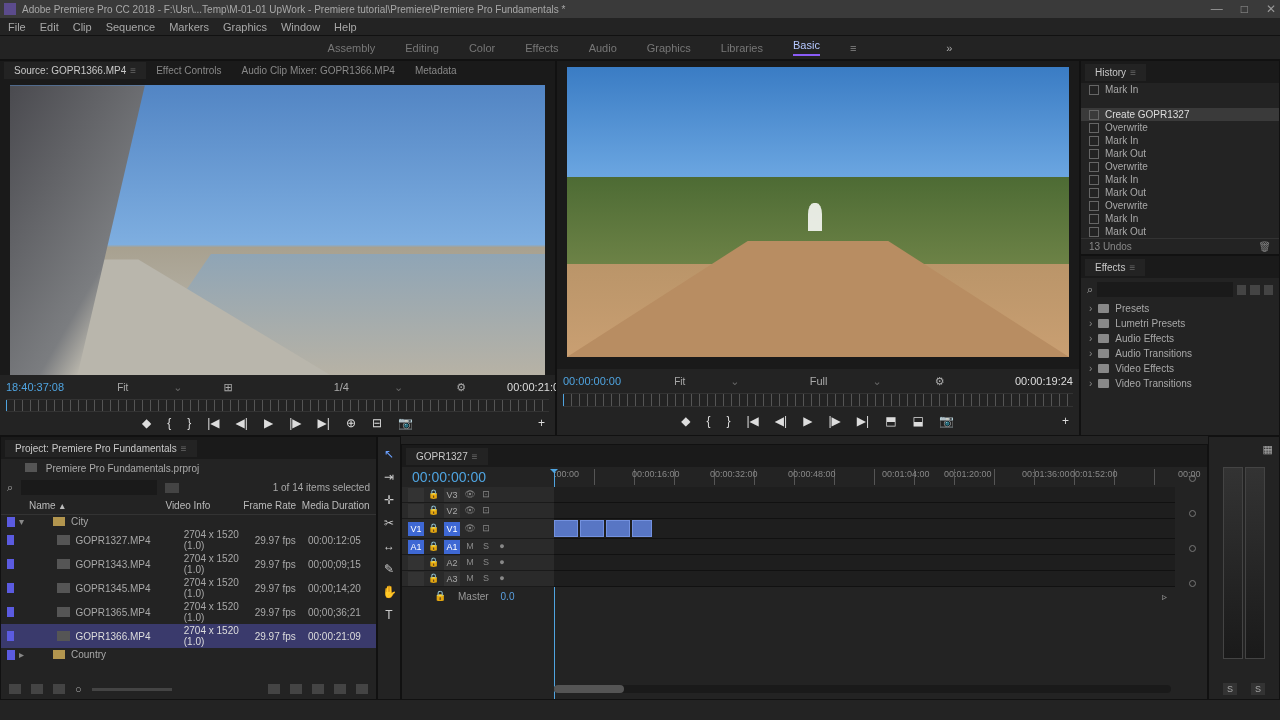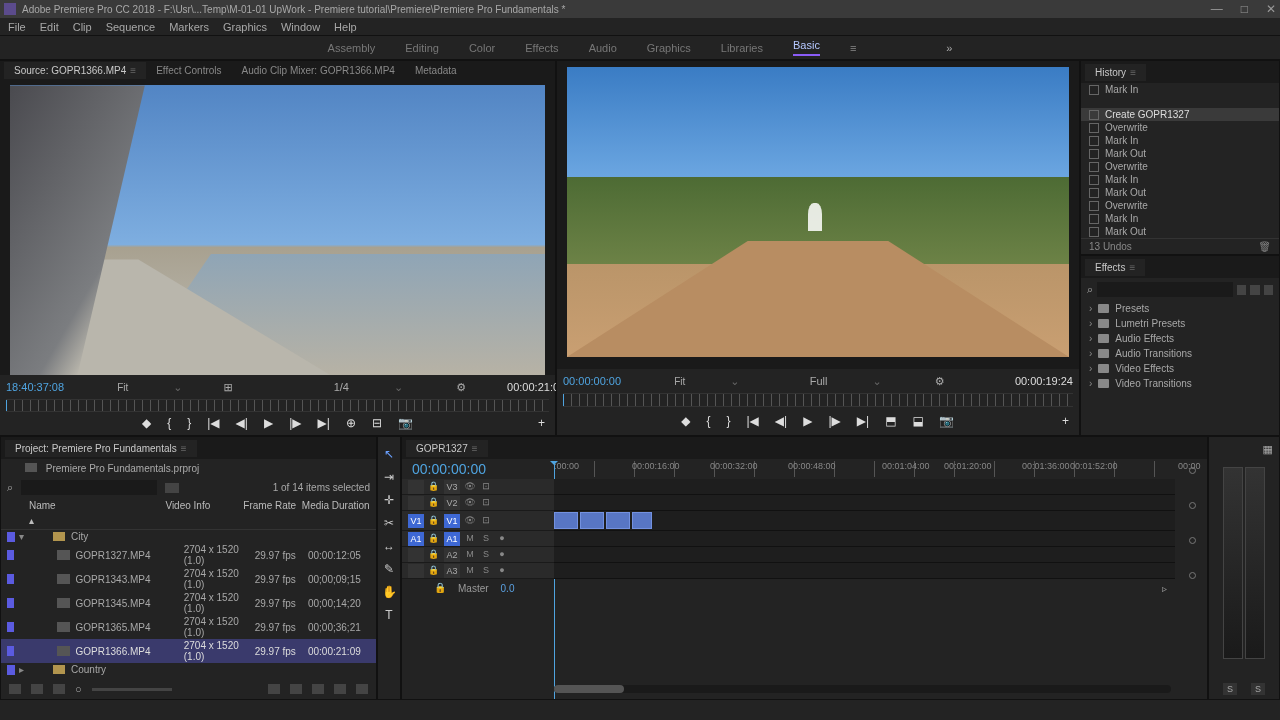--- a/index.html
+++ b/index.html
@@ -53,21 +53,21 @@
 .fx-search input { flex: 1; background: #1a1a1a; border: none; color: #aaa; font-size: 10px; padding: 2px; }
 .fx-search .fxicon { width: 12px; height: 10px; background: #444; }
 
 .lower-row { display: flex; height: 264px; }
 .project-panel { width: 377px; }
 .proj-path { padding: 4px 24px; font-size: 10px; color: #aaa; }
 .proj-tool { display: flex; align-items: center; padding: 2px 6px; gap: 8px; }
 .proj-tool input { flex: 0 0 90px; background: #1a1a1a; border: none; color: #aaa; font-size: 10px; padding: 2px; }
 .proj-count { margin-left: auto; font-size: 10px; }
 .proj-headers { display: flex; padding: 3px 6px 3px 28px; font-size: 10px; color: #bbb; border-bottom: 1px solid #333; }
-.ph-name { width: 140px; display: flex; align-items: flex-start; gap: 4px; flex-direction: column; }
+.ph-name { width: 140px; display: flex; align-items: flex-end; gap: 4px; }
 .ph-vi { width: 80px; }
 .ph-fr { width: 60px; }
 .ph-md { width: 70px; }
 .proj-rows { }
 .prow { display: flex; align-items: center; padding: 1px 6px; font-size: 10px; }
 .prow.sel { background: #3a3a6c; color: #ddd; }
 .plabel { width: 8px; height: 10px; background: #5b5be0; margin-right: 4px; }
 .ptoggle { width: 10px; color: #888; }
 .pind { width: 34px; display: flex; gap: 2px; }
 .pthumb { width: 14px; height: 10px; background: #555; }
@@ -77,21 +77,21 @@
 .pmd { width: 70px; }
 .bin-row { display: flex; align-items: center; padding: 1px 6px; font-size: 10px; }
 .bfolder { width: 12px; height: 9px; background: #b2954e; margin-right: 6px; }
 .proj-footer { position: absolute; bottom: 0; left: 0; right: 0; display: flex; align-items: center; gap: 10px; padding: 4px 8px; }
 .pficon { width: 12px; height: 10px; background: #444; }
 .pfslider { flex: 0 0 80px; height: 3px; background: #444; }
 
 .tools-col { width: 24px; background: #232323; border: 1px solid #111; display: flex; flex-direction: column; gap: 9px; padding-top: 10px; align-items: center; }
 .tool-ic { width: 14px; height: 14px; color: #ccc; font-size: 12px; text-align: center; cursor: pointer; }
 
-.timeline-panel { flex: 1; position: relative; }
+.timeline-panel { flex: 1; position: relative; margin-top: 8px; }
 .tl-header { display: flex; align-items: center; padding: 2px 6px; gap: 10px; }
 .tl-time { color: #4fa4e0; font-size: 14px; font-weight: 500; padding: 0 4px; }
 .tl-icons { display: flex; gap: 8px; font-size: 11px; color: #999; }
 .tl-ruler { position: absolute; left: 152px; right: 32px; top: 24px; height: 16px; background: repeating-linear-gradient(to right, #555 0, #555 1px, transparent 1px, transparent 40px); font-size: 9px; color: #888; }
 .tl-ruler span { position: absolute; top: 0; }
 .tl-play { position: absolute; left: 152px; top: 24px; bottom: 0; width: 1px; background: #4fa4e0; }
 .tl-play::before { content: ""; position: absolute; top: 0; left: -4px; border: 4px solid transparent; border-top-color: #4fa4e0; }
 .track-area { position: absolute; left: 0; top: 42px; right: 32px; bottom: 30px; }
 .track { display: flex; height: 16px; align-items: center; }
 .track.tall { height: 20px; }

